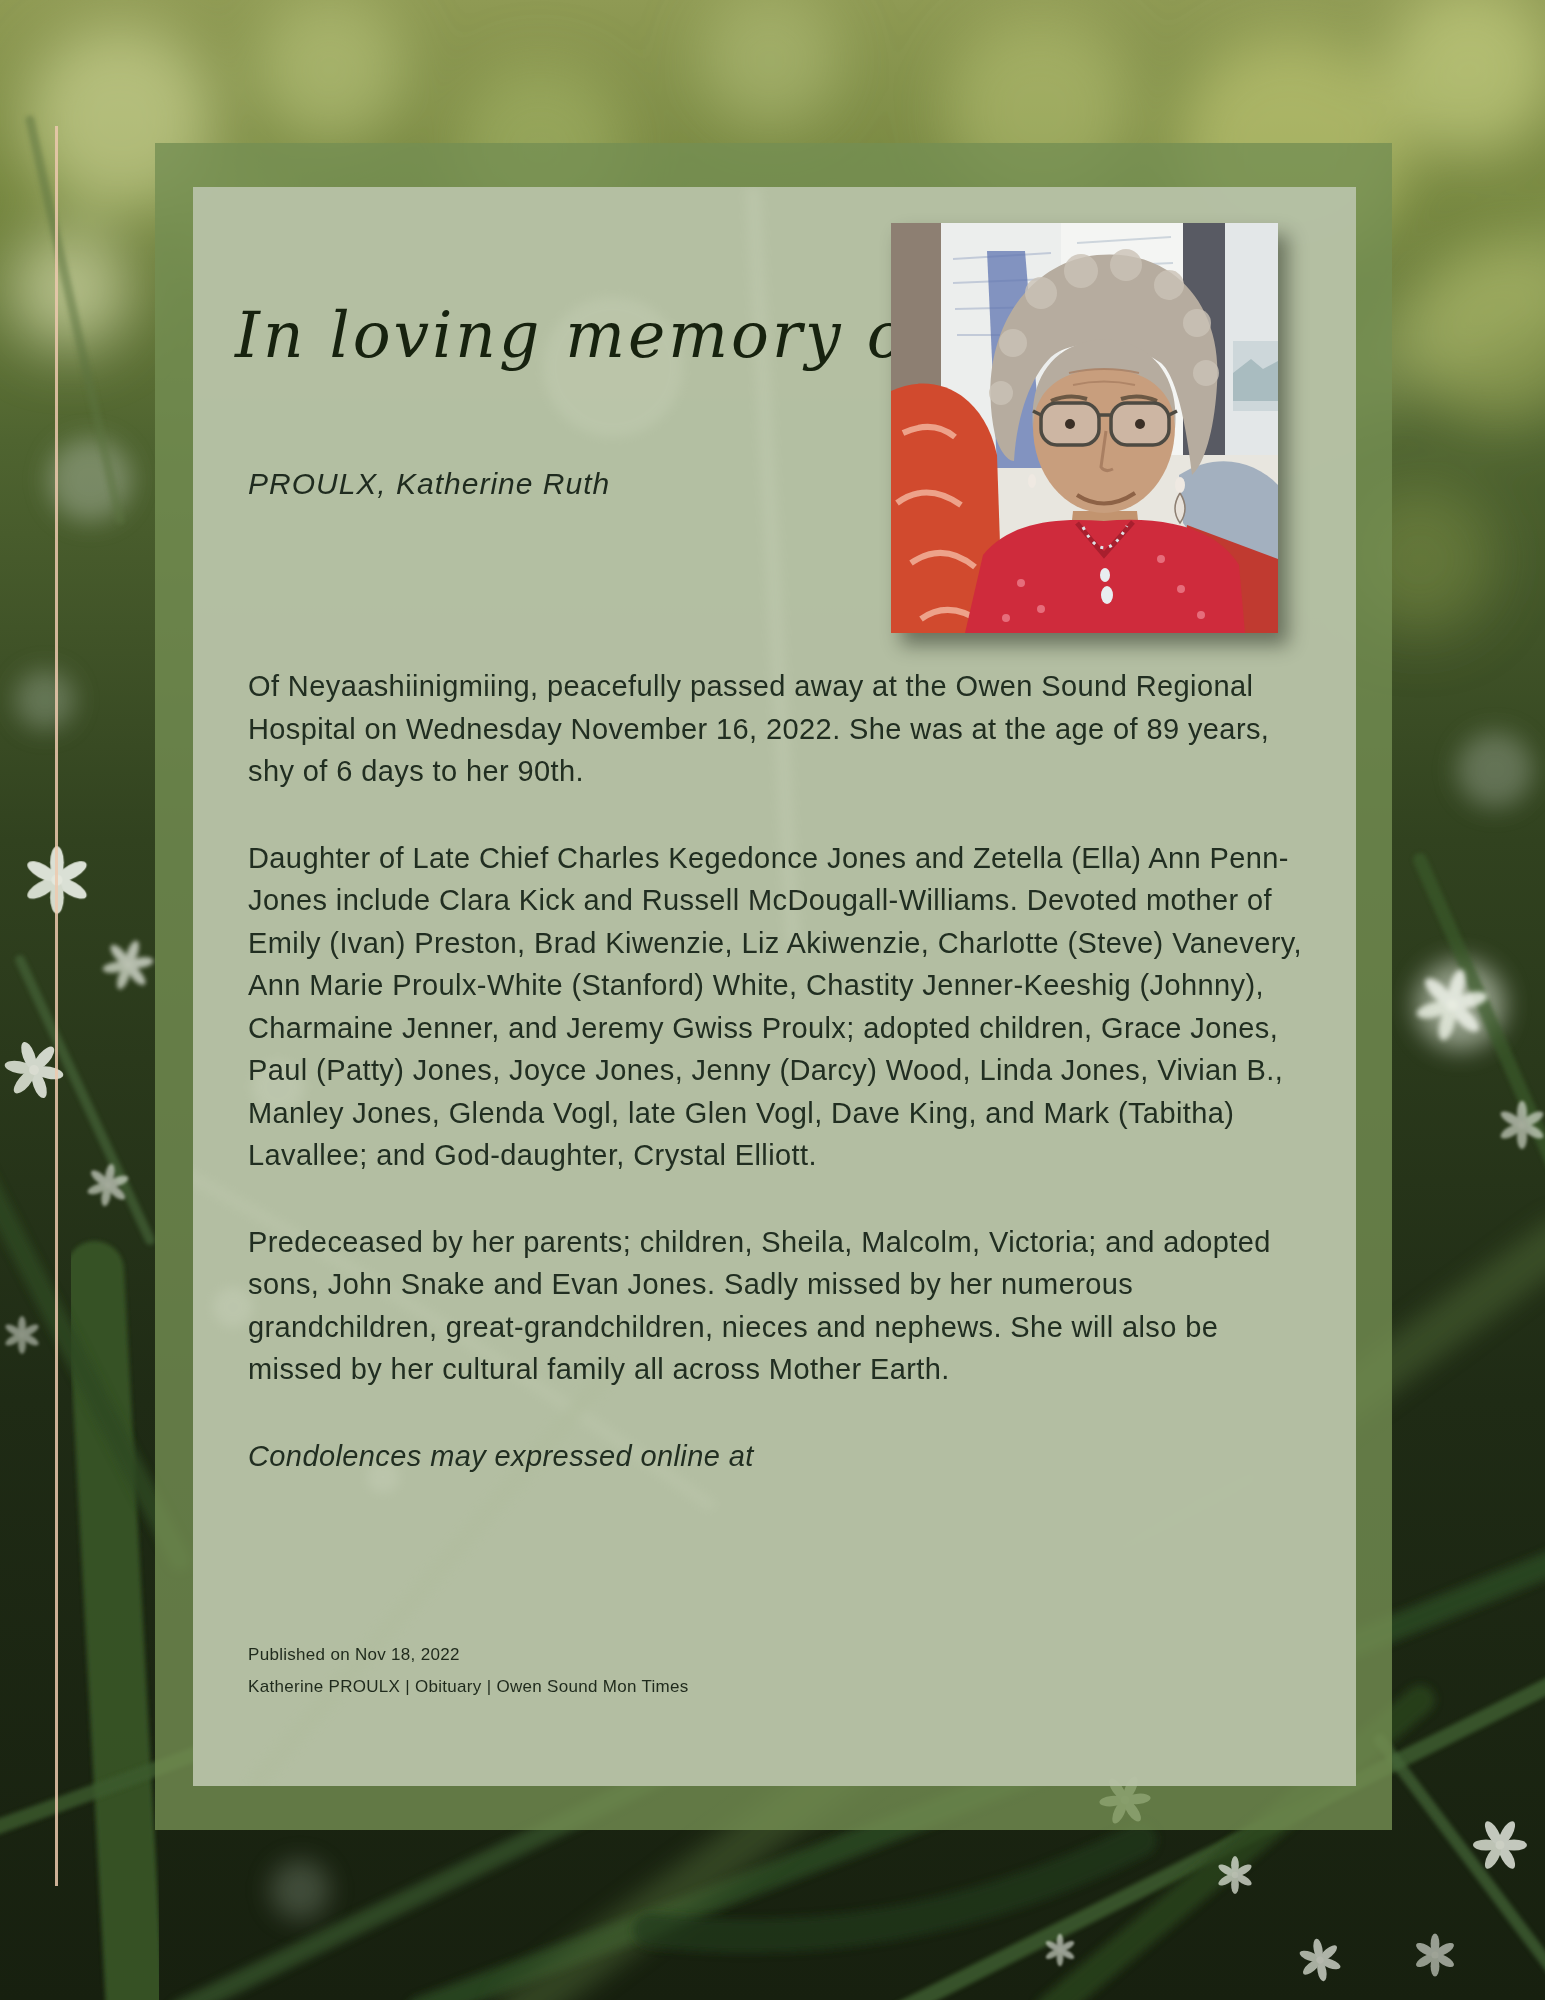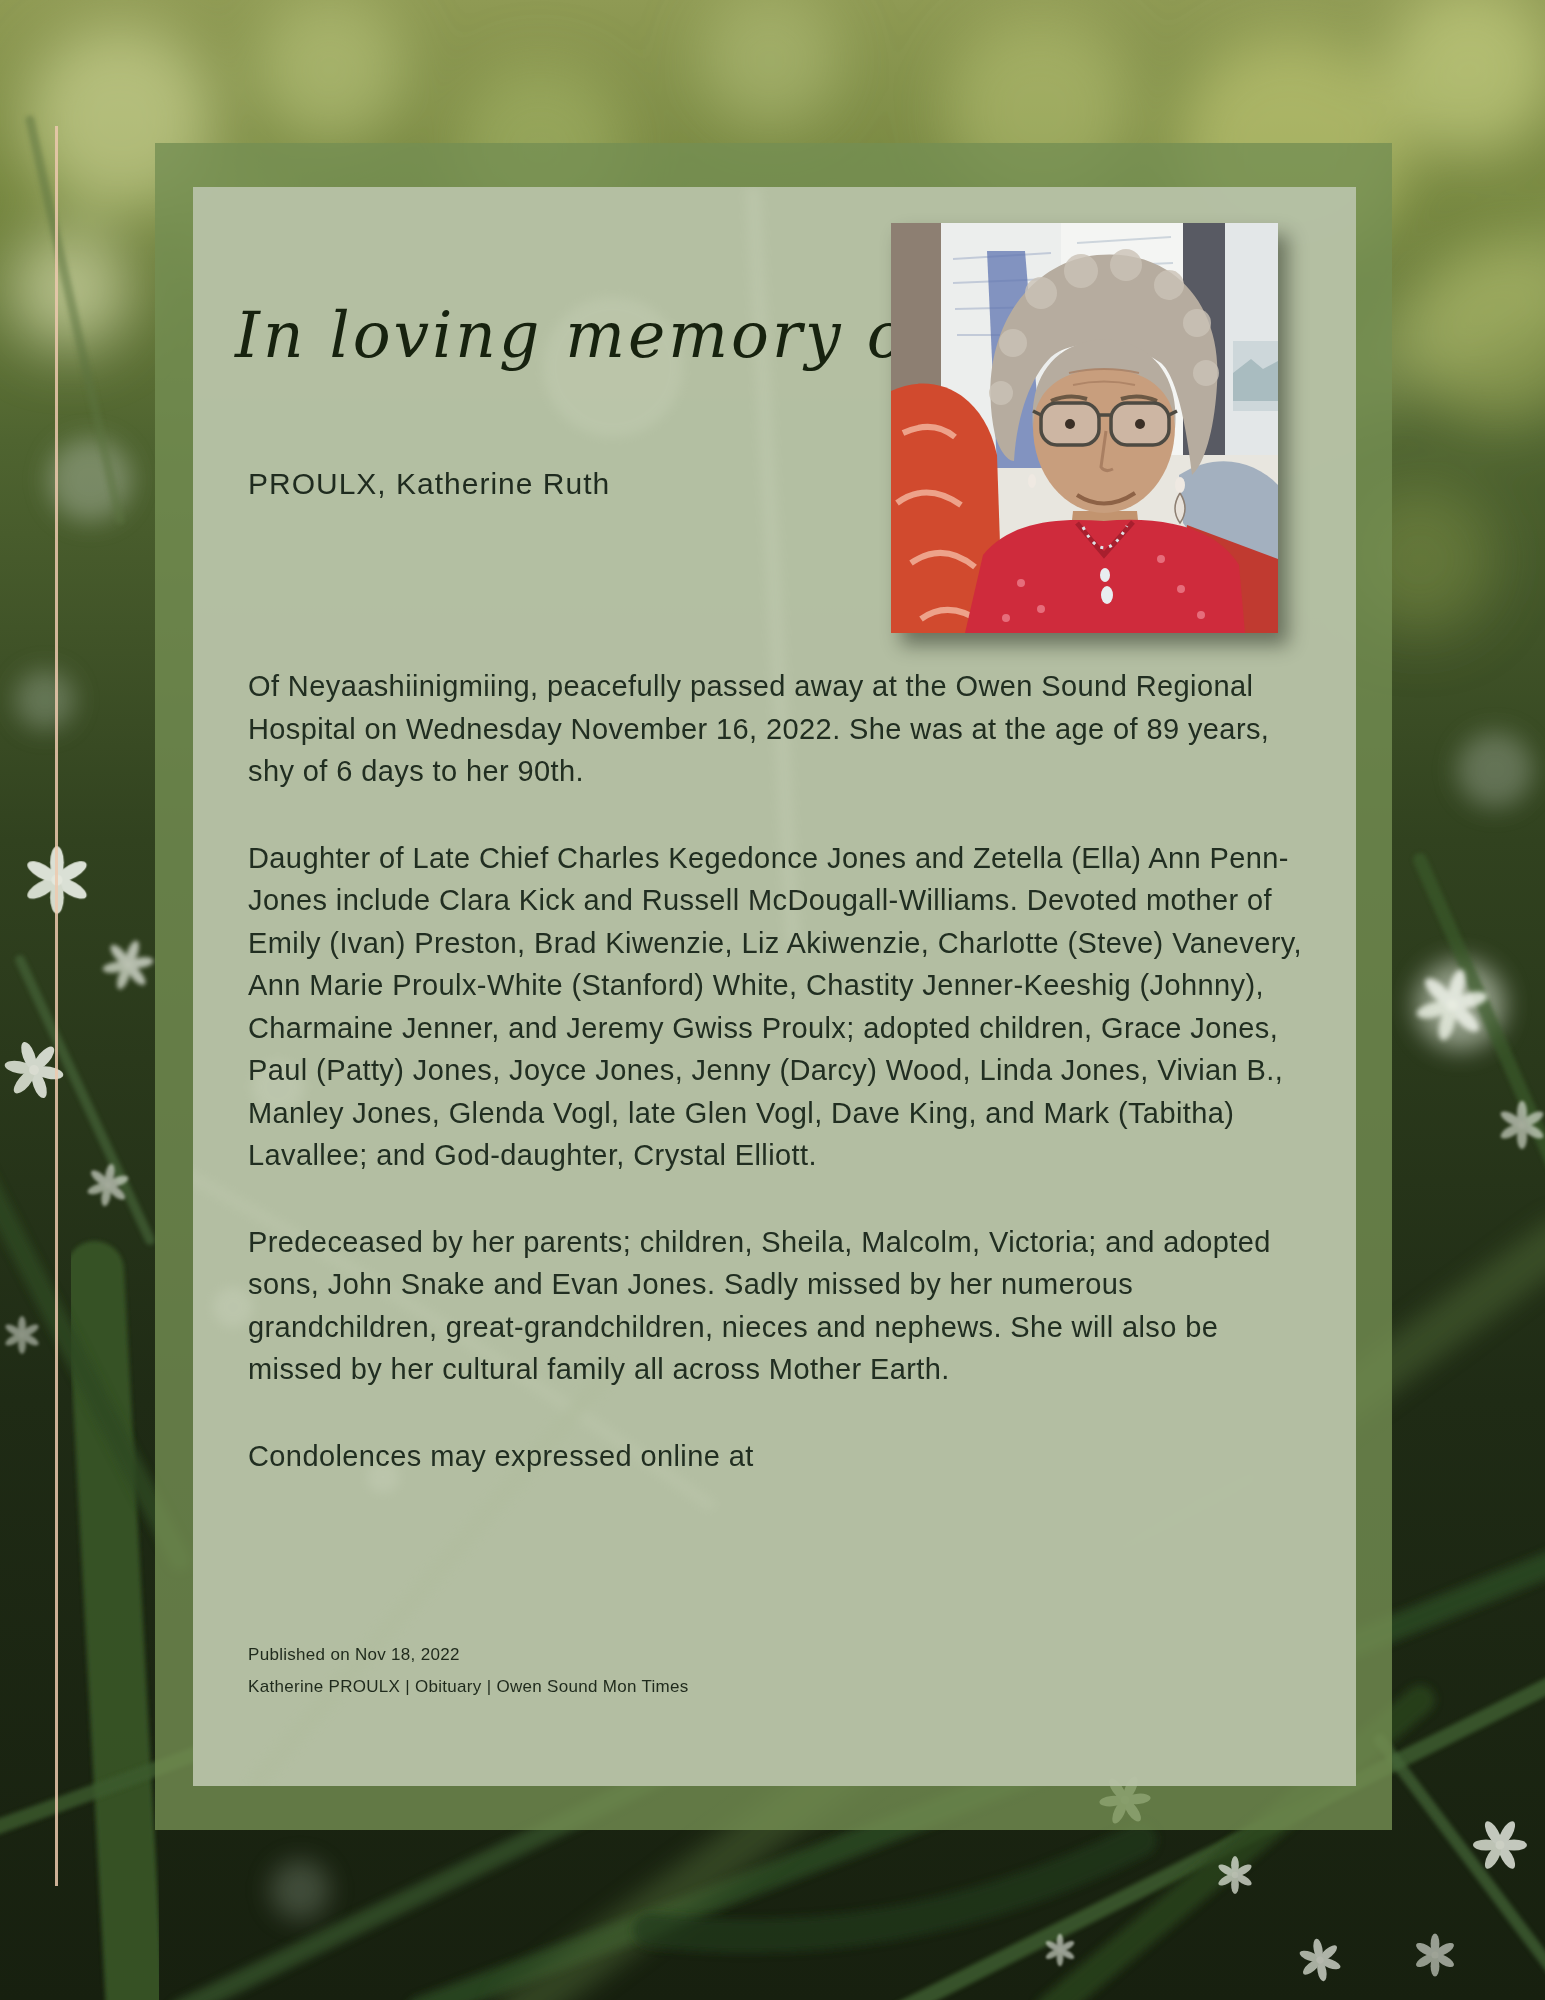--- a/index.html
+++ b/index.html
@@ -24,36 +24,36 @@
 
   .script-heading{
     position:absolute;left:42px;top:112px;
     font-family:"DejaVu Serif", serif;font-style:italic;
     font-size:63px;letter-spacing:3px;color:#17220f;
     white-space:nowrap;
   }
   .name-block{
     position:absolute;left:55px;top:274px;
     font-size:30px;line-height:46px;letter-spacing:1px;
-    color:#1f2b1f;font-weight:500;
+    color:#1f2b1f;font-weight:500;font-style:italic;
   }
   .photo{
     position:absolute;left:698px;top:36px;width:387px;height:410px;
     box-shadow:10px 12px 18px rgba(15,22,10,0.45);
     overflow:hidden;background:#e8e6df;
   }
   .photo svg{display:block;width:100%;height:100%;}
 
   .body-text{
     position:absolute;left:55px;top:466px;width:1064px;
     font-size:29px;line-height:42.5px;letter-spacing:0.4px;
     color:#212e21;
   }
   .body-text p{margin:12px 0 44px 0;}
-  .body-text .cond-line{display:block;}
+  .body-text .cond-line{display:block;font-style:italic;}
 
   .footer-block{
     position:absolute;left:55px;top:1452px;
     font-size:17px;line-height:32px;letter-spacing:0.3px;
     color:#1f2a1c;
   }
 </style>
 </head>
 <body>
 

